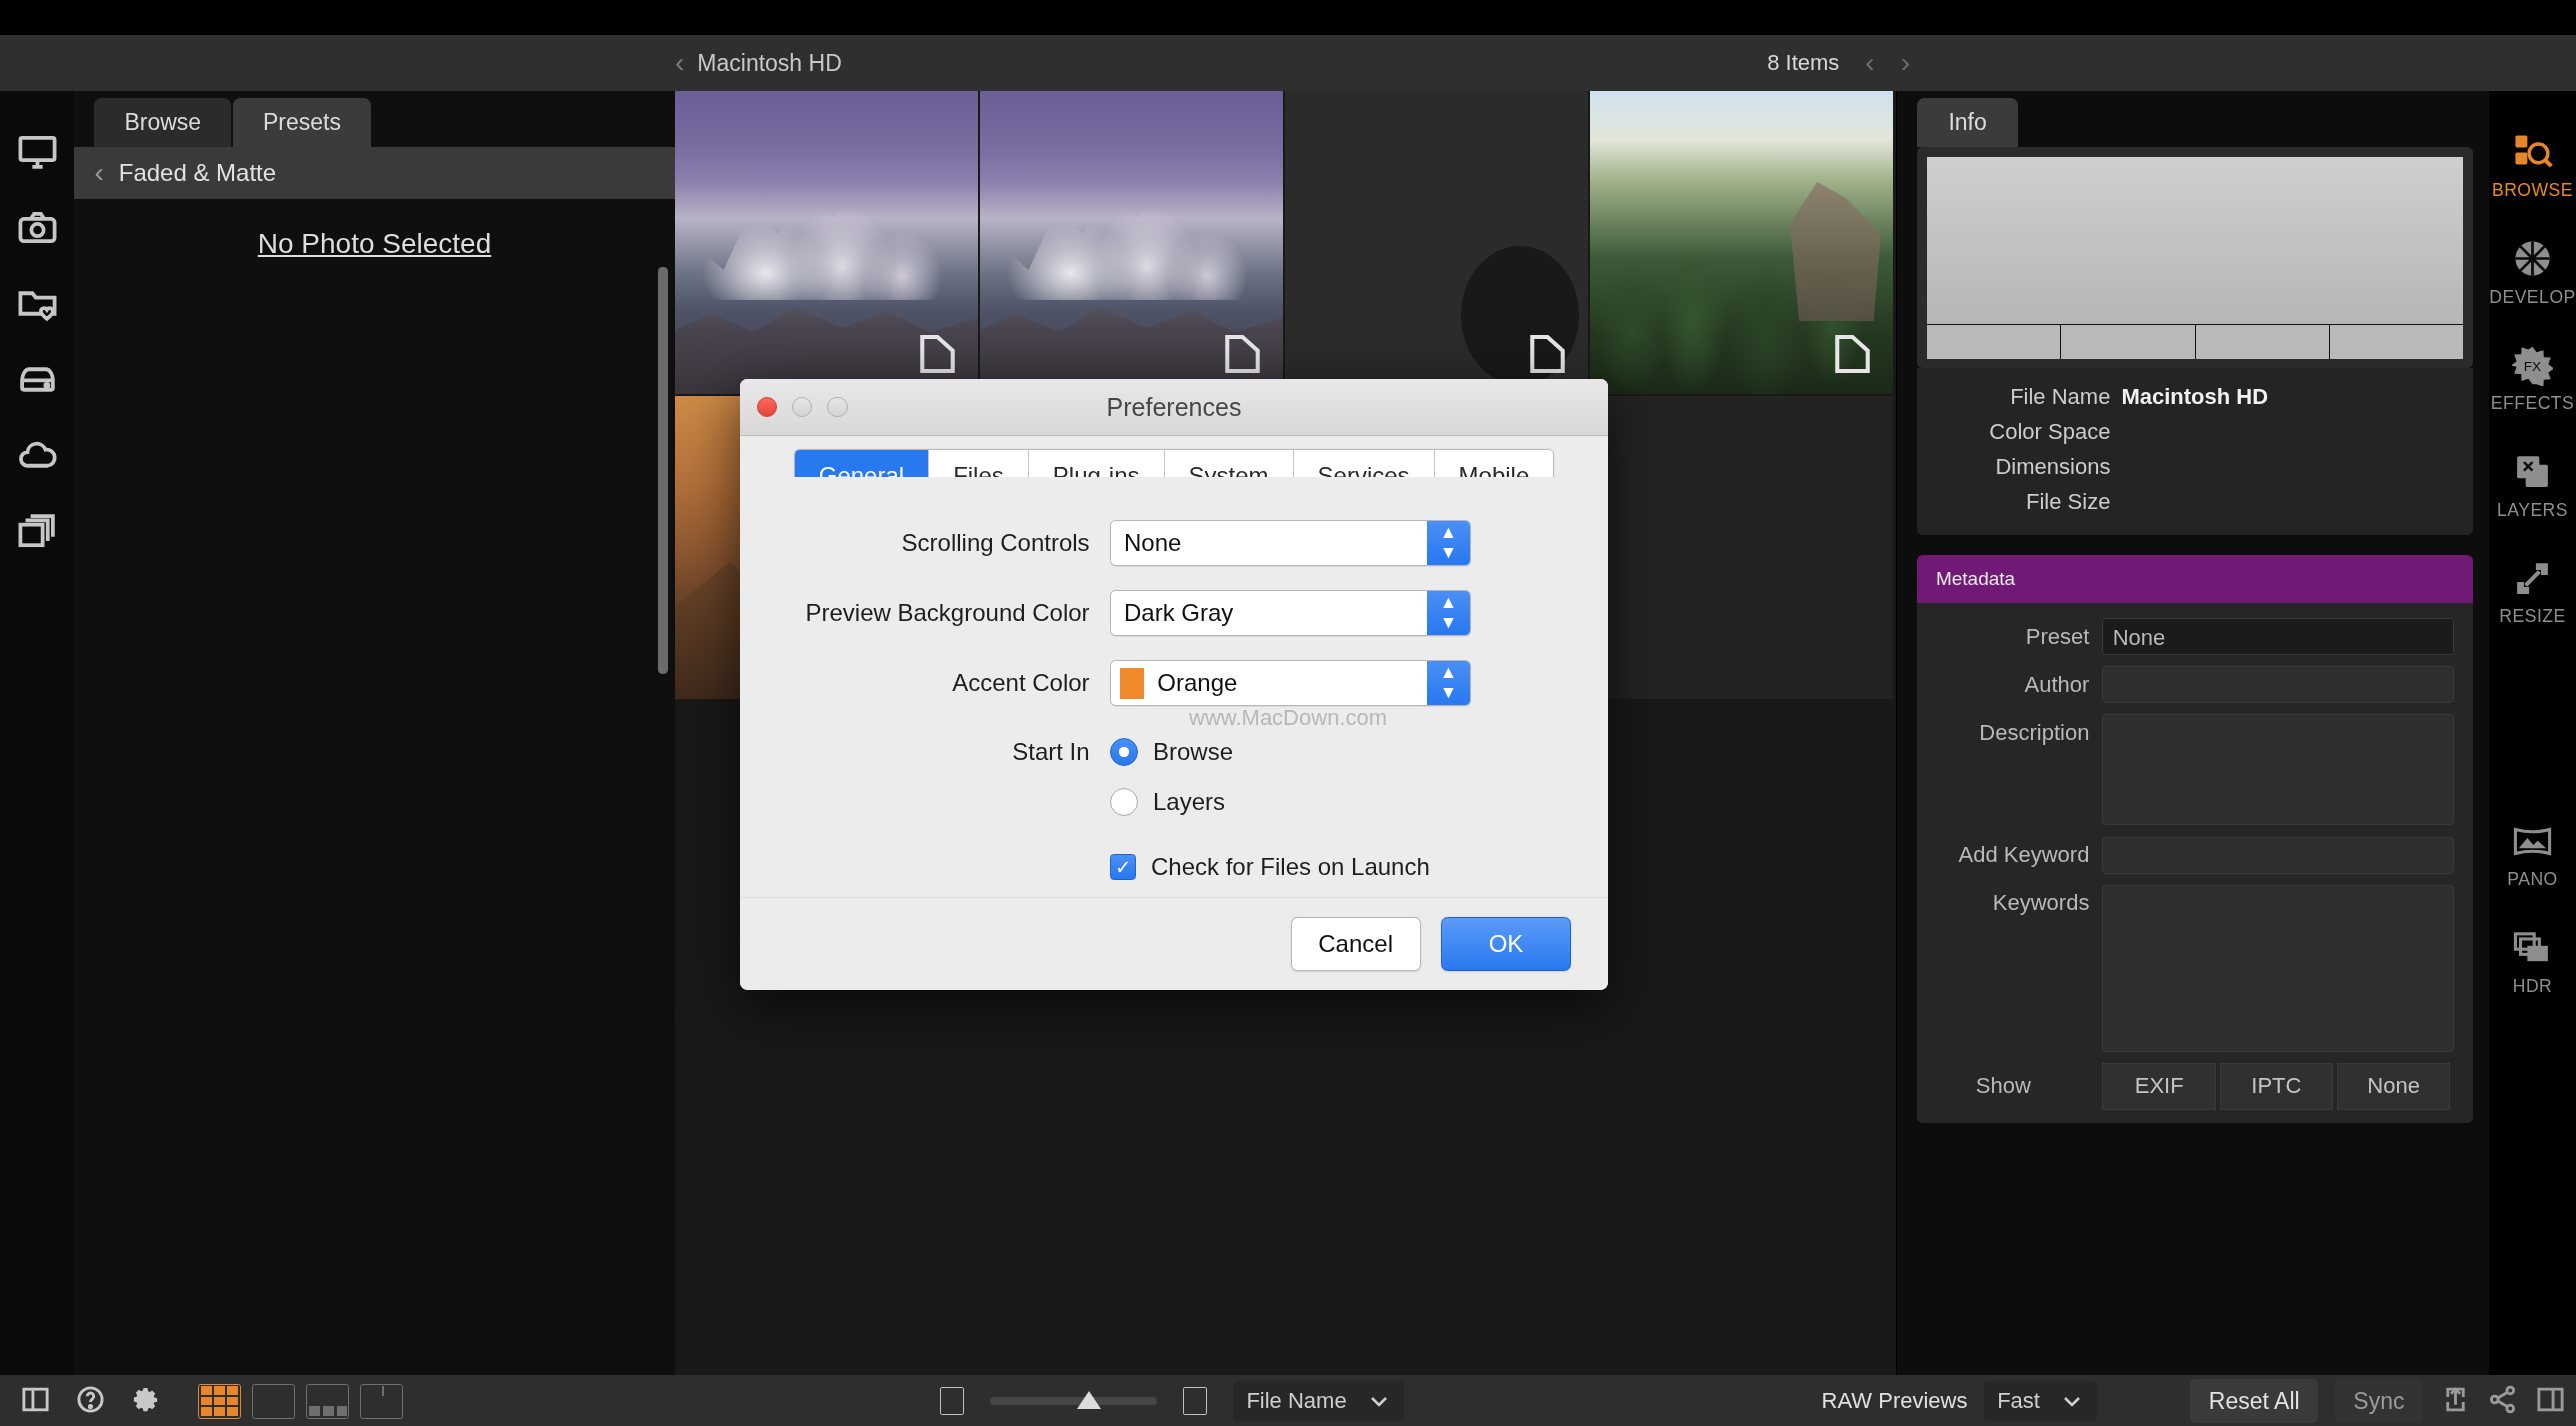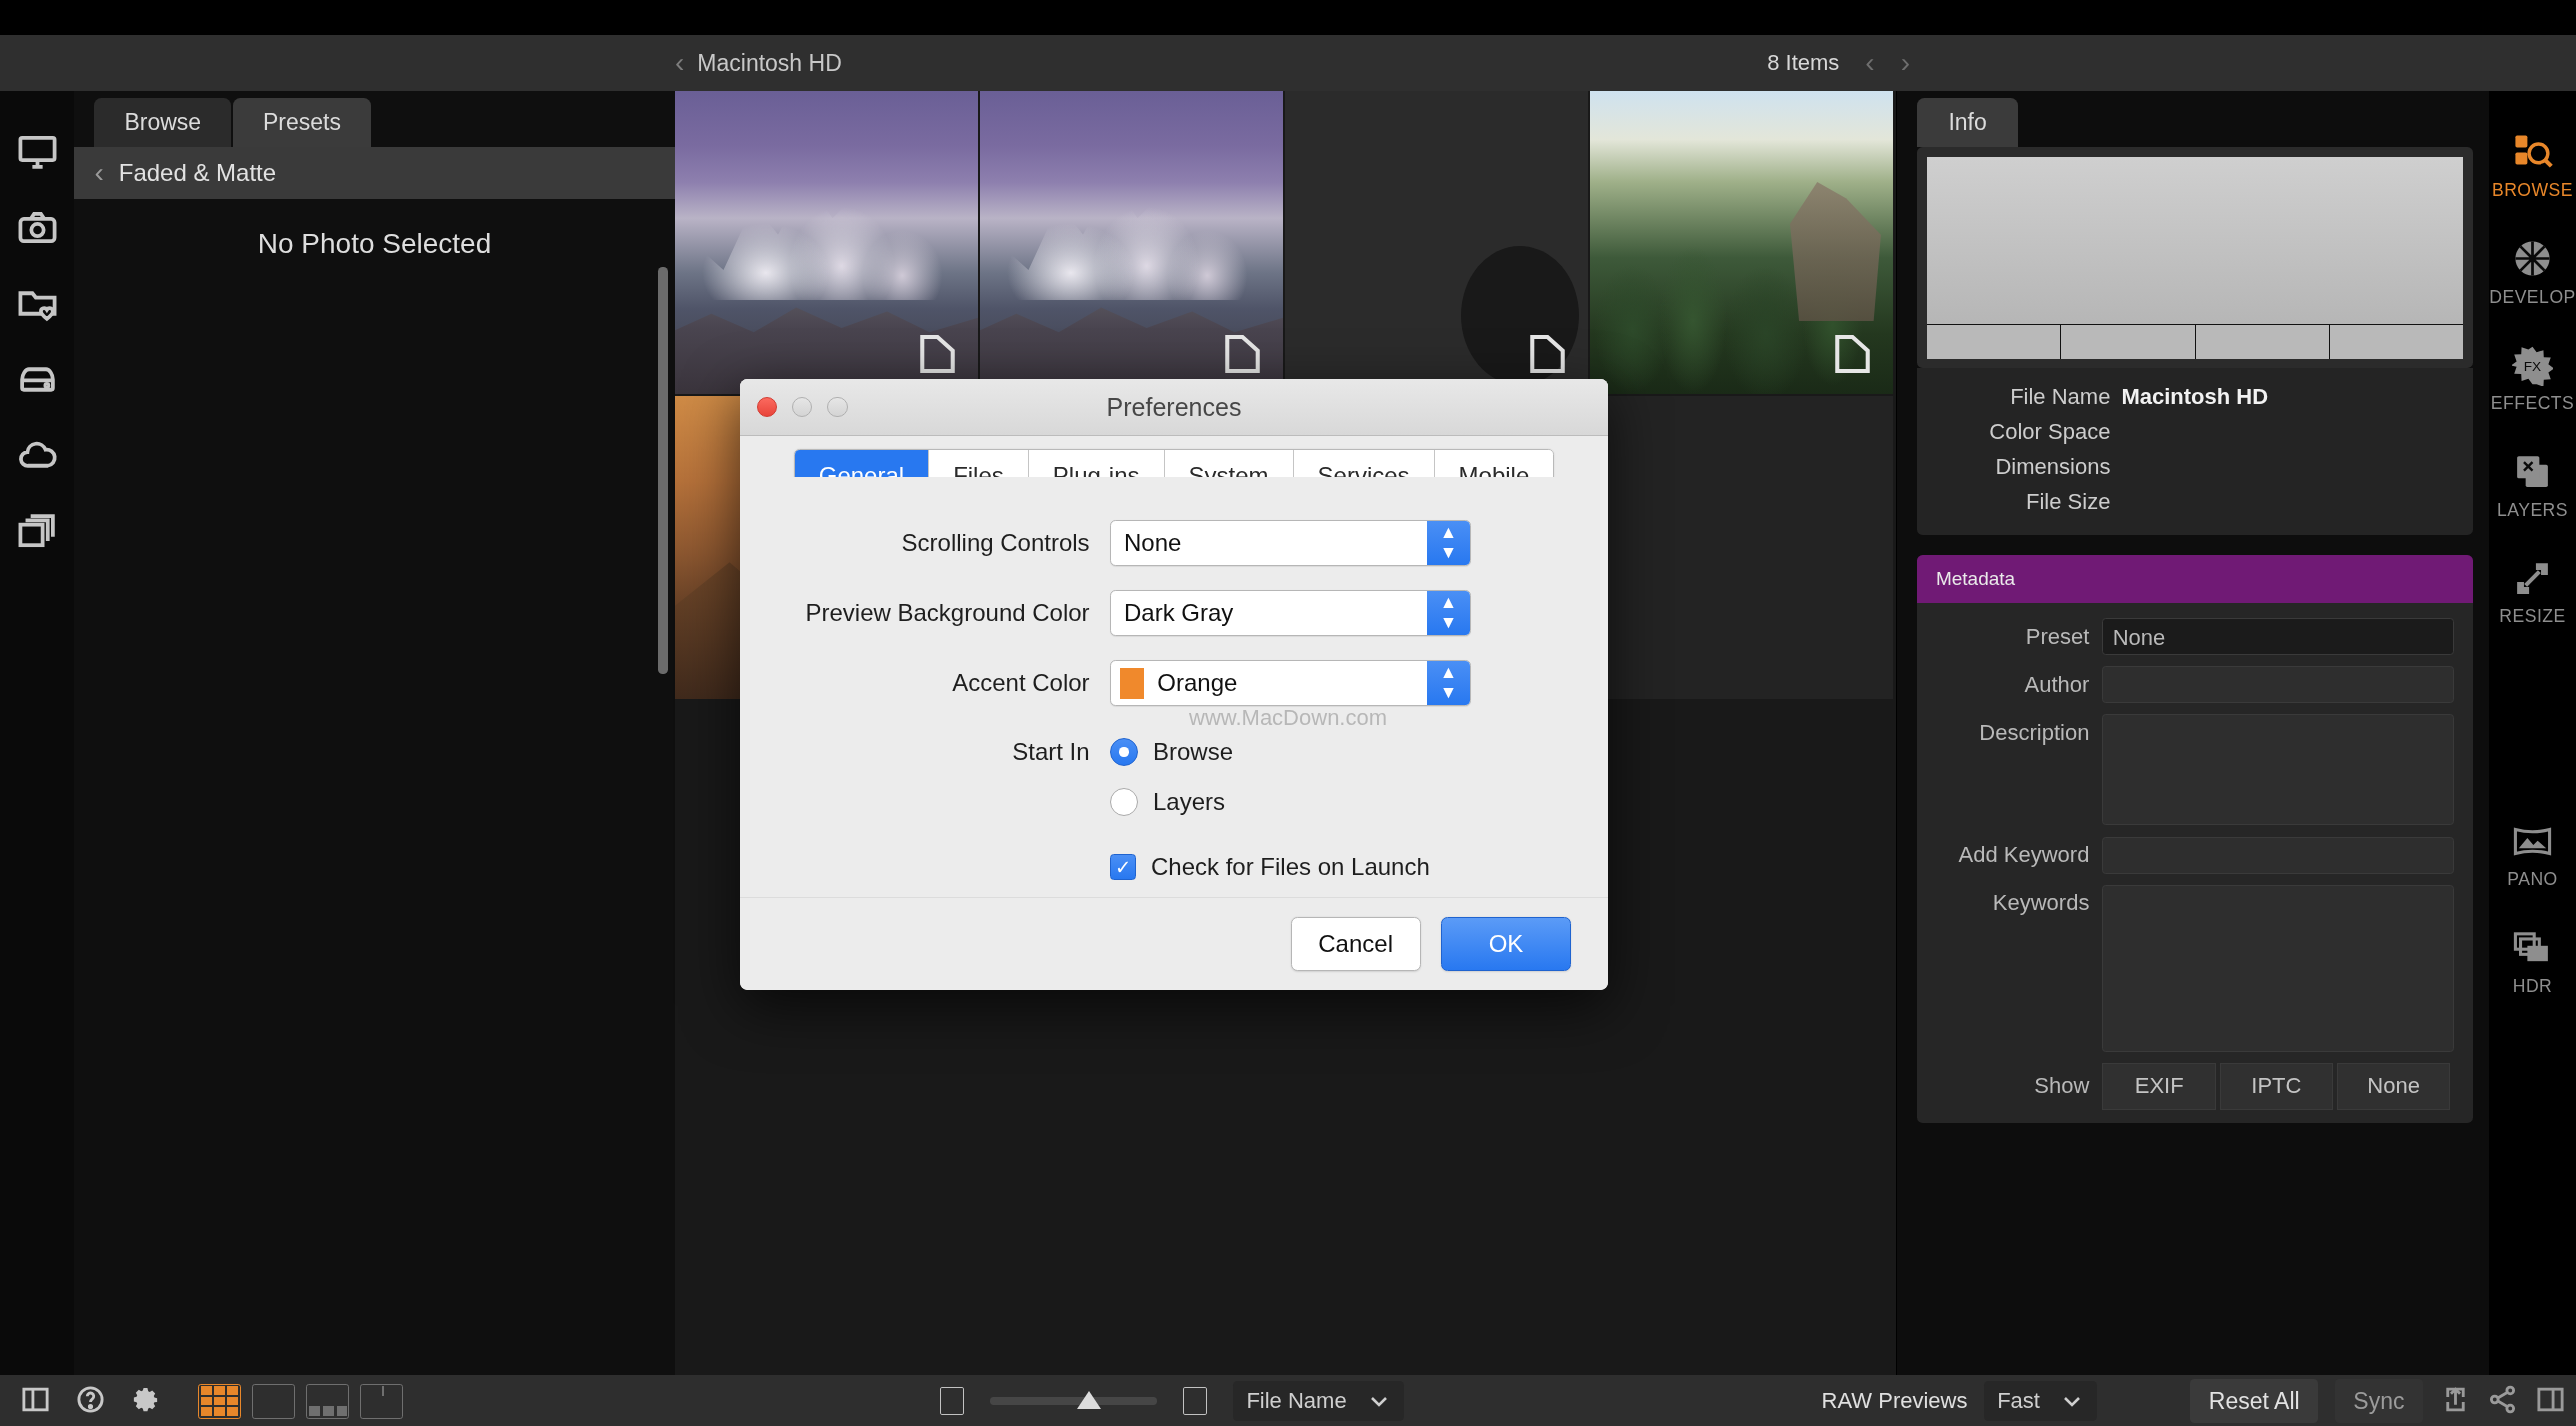--- a/index.html
+++ b/index.html
@@ -53,21 +53,21 @@
   }
   .tab.active{ background:#3b3b3b; }
   .bread{
     margin-top:0; height:52px; background:#3a3a3a; display:flex; align-items:center;
     gap:15px; padding-left:20.4px;
   }
   .bread .bchev{ color:#9a9a9a; font-size:28px; }
   .bread-label{ color:#e2e2e2; font-size:24px; }
   .nophoto{
     height:56px; display:flex; align-items:center; justify-content:center;
-    color:#dedede; font-size:28px; margin-top:16.7px;
+    color:#dedede; font-size:28px; margin-top:16.7px;text-decoration:underline;
   }
   .lp-scrollbar{
     position:absolute; right:7.4px; top:176px; width:9.3px; height:407px;
     background:#6b6b6b; border-radius:4.6px;
   }
   .searchbar{
     position:absolute; left:137px; bottom:44px; width:463px; height:41px;
     background:#1d1d1d; border-radius:6.5px; display:flex; align-items:center; gap:13px; padding-left:15px;
   }
   .searchbar svg{ width:24px; height:24px; stroke:#9a9a9a; fill:none; stroke-width:2.4; }
@@ -153,21 +153,21 @@
     padding:13px 18.5px; color:#eaeaea; font-size:19px;
   }
   .mdbody{ margin:0 20.4px; background:#262626; border-radius:0 0 5.6px 5.6px; padding:9.3px 0 13px 0; }
   .mrow{ display:flex; align-items:flex-start; padding:5.6px 18.5px 5.6px 0; }
   .mrow .lab{ width:185px; text-align:right; color:#b9b9b9; font-size:22px; padding-right:13px; padding-top:5.6px; }
   .fld{ flex:1; background:#2e2e2e; border:0.9px solid #3a3a3a; border-radius:3.7px; height:37px; }
   .fld.dark{ background:#1b1b1b; color:#b9b9b9; font-size:22px; padding:5.6px 9.3px; }
   .fld.tall{ height:111px; }
   .fld.tall2{ height:167px; }
   .showrow{ display:flex; align-items:center; padding:5.6px 18.5px 0 0; }
-  .showrow .lab{ width:185px; text-align:right; color:#b9b9b9; font-size:22px; padding-right:13px; }
+  .showrow .lab{ width:185px; text-align:center; color:#b9b9b9; font-size:22px; padding-right:13px; }
   .showbtn{ flex:1; background:#303030; border:0.9px solid #3a3a3a; color:#c4c4c4;
             font-size:22px; text-align:center; padding:9.3px 0; margin-right:3.7px; }
 
   
   .modrail{ position:absolute; right:0; top:91px; width:87px; height:1294px; background:#000;
             display:flex; flex-direction:column; align-items:center; padding-top:41px; }
   .mod{ display:flex; flex-direction:column; align-items:center; gap:7.4px; margin-bottom:37px; }
   .mod svg{ width:41px; height:41px; fill:#8e8e8e; }
   .mod .mlabel{ font-size:17.6px; color:#8e8e8e; letter-spacing:0.5px; }
   .mod.active svg{ fill:#e8872a; }

